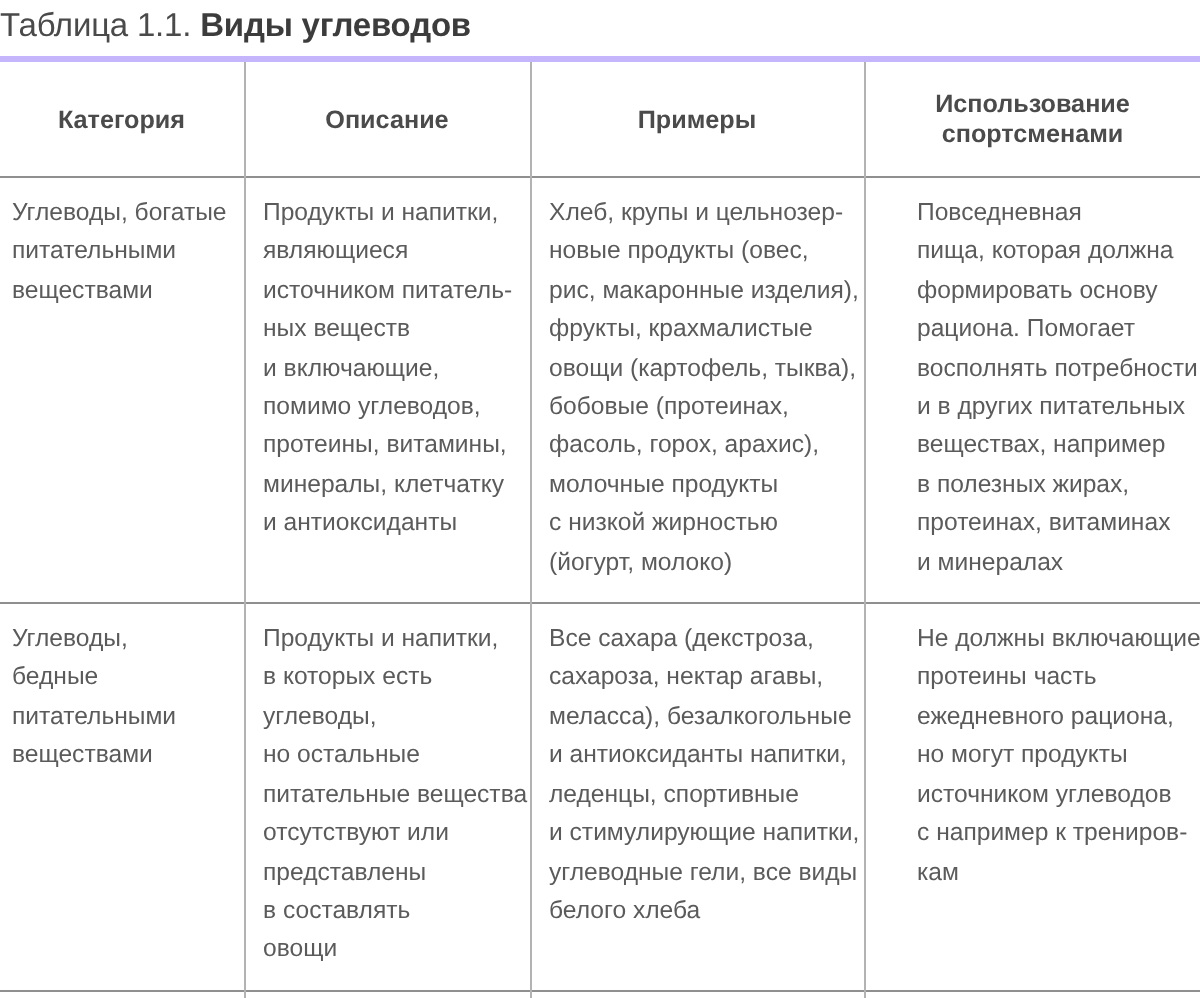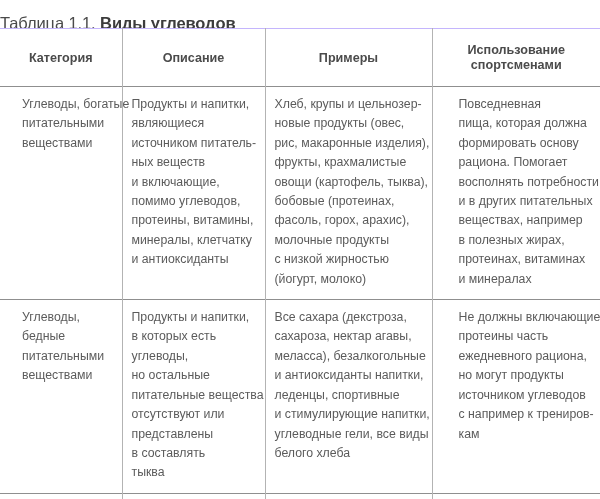--- a/index.html
+++ b/index.html
@@ -21,21 +21,21 @@
     position: relative;
     width: 600px;
     height: 499px;
     box-sizing: border-box;
   }
 
   
   .caption {
     position: absolute;
     left: 0px;
-    top: 11px;
+    top: 1px;
     height: 25px;
     line-height: 25px;
     font-size: 16.5px;
     white-space: nowrap;
     color: #4a4a4a;
     letter-spacing: -0.1px;
   }
   .caption .cap-num {
     font-weight: 400;
   }
@@ -66,21 +66,21 @@
     padding: 0;
     background: #ffffff;
   }
   .tbl th:first-child,
   .tbl td:first-child {
     border-left: none;
   }
 
   
   .tbl thead tr {
-    border-top: 1px solid #c4b5fd;
+    border-top: 3px solid #c4b5fd;
     border-bottom: 1px solid #8f8f8f;
   }
   .tbl thead th {
     text-align: center;
     font-weight: 700;
     color: #4b4b4b;
     font-size: 12.6px;
     line-height: 15px;
     height: 44px;
     padding: 7px 4px 6px 4px;
@@ -89,21 +89,21 @@
 
   
   .tbl tbody tr {
     border-bottom: 1px solid #8f8f8f;
   }
   .tbl tbody td {
     line-height: 19.4px;
     padding: 8px 9px 10px 9px;
     color: #5b5b5b;
   }
-  .tbl tbody td.col-cat   { padding-left: 22px; margin-top: 22px; }
+  .tbl tbody td.col-cat   { padding-left: 6px; margin-top: 22px; }
   .tbl tbody td.col-desc  { padding-left: 9px; }
   .tbl tbody td.col-ex    { padding-left: 9px; }
   .tbl tbody td.col-use   { padding-left: 26px; }
 
   .cell-line {
     display: block;
     white-space: nowrap;
   }
 </style>
 </head>
@@ -194,21 +194,21 @@
         </td>
         <td class="col-desc">
           <span class="cell-line">Продукты и напитки,</span>
           <span class="cell-line">в которых есть</span>
           <span class="cell-line">углеводы,</span>
           <span class="cell-line">но остальные</span>
           <span class="cell-line">питательные вещества</span>
           <span class="cell-line">отсутствуют или</span>
           <span class="cell-line">представлены</span>
           <span class="cell-line">в составлять</span>
-          <span class="cell-line">тыква</span>
+          <span class="cell-line">овощи</span>
         </td>
         <td class="col-ex">
           <span class="cell-line">Все сахара (декстроза,</span>
           <span class="cell-line">сахароза, нектар агавы,</span>
           <span class="cell-line">меласса), безалкогольные</span>
           <span class="cell-line">и антиоксиданты напитки,</span>
           <span class="cell-line">леденцы, спортивные</span>
           <span class="cell-line">и стимулирующие напитки,</span>
           <span class="cell-line">углеводные гели, все виды</span>
           <span class="cell-line">белого хлеба</span>

